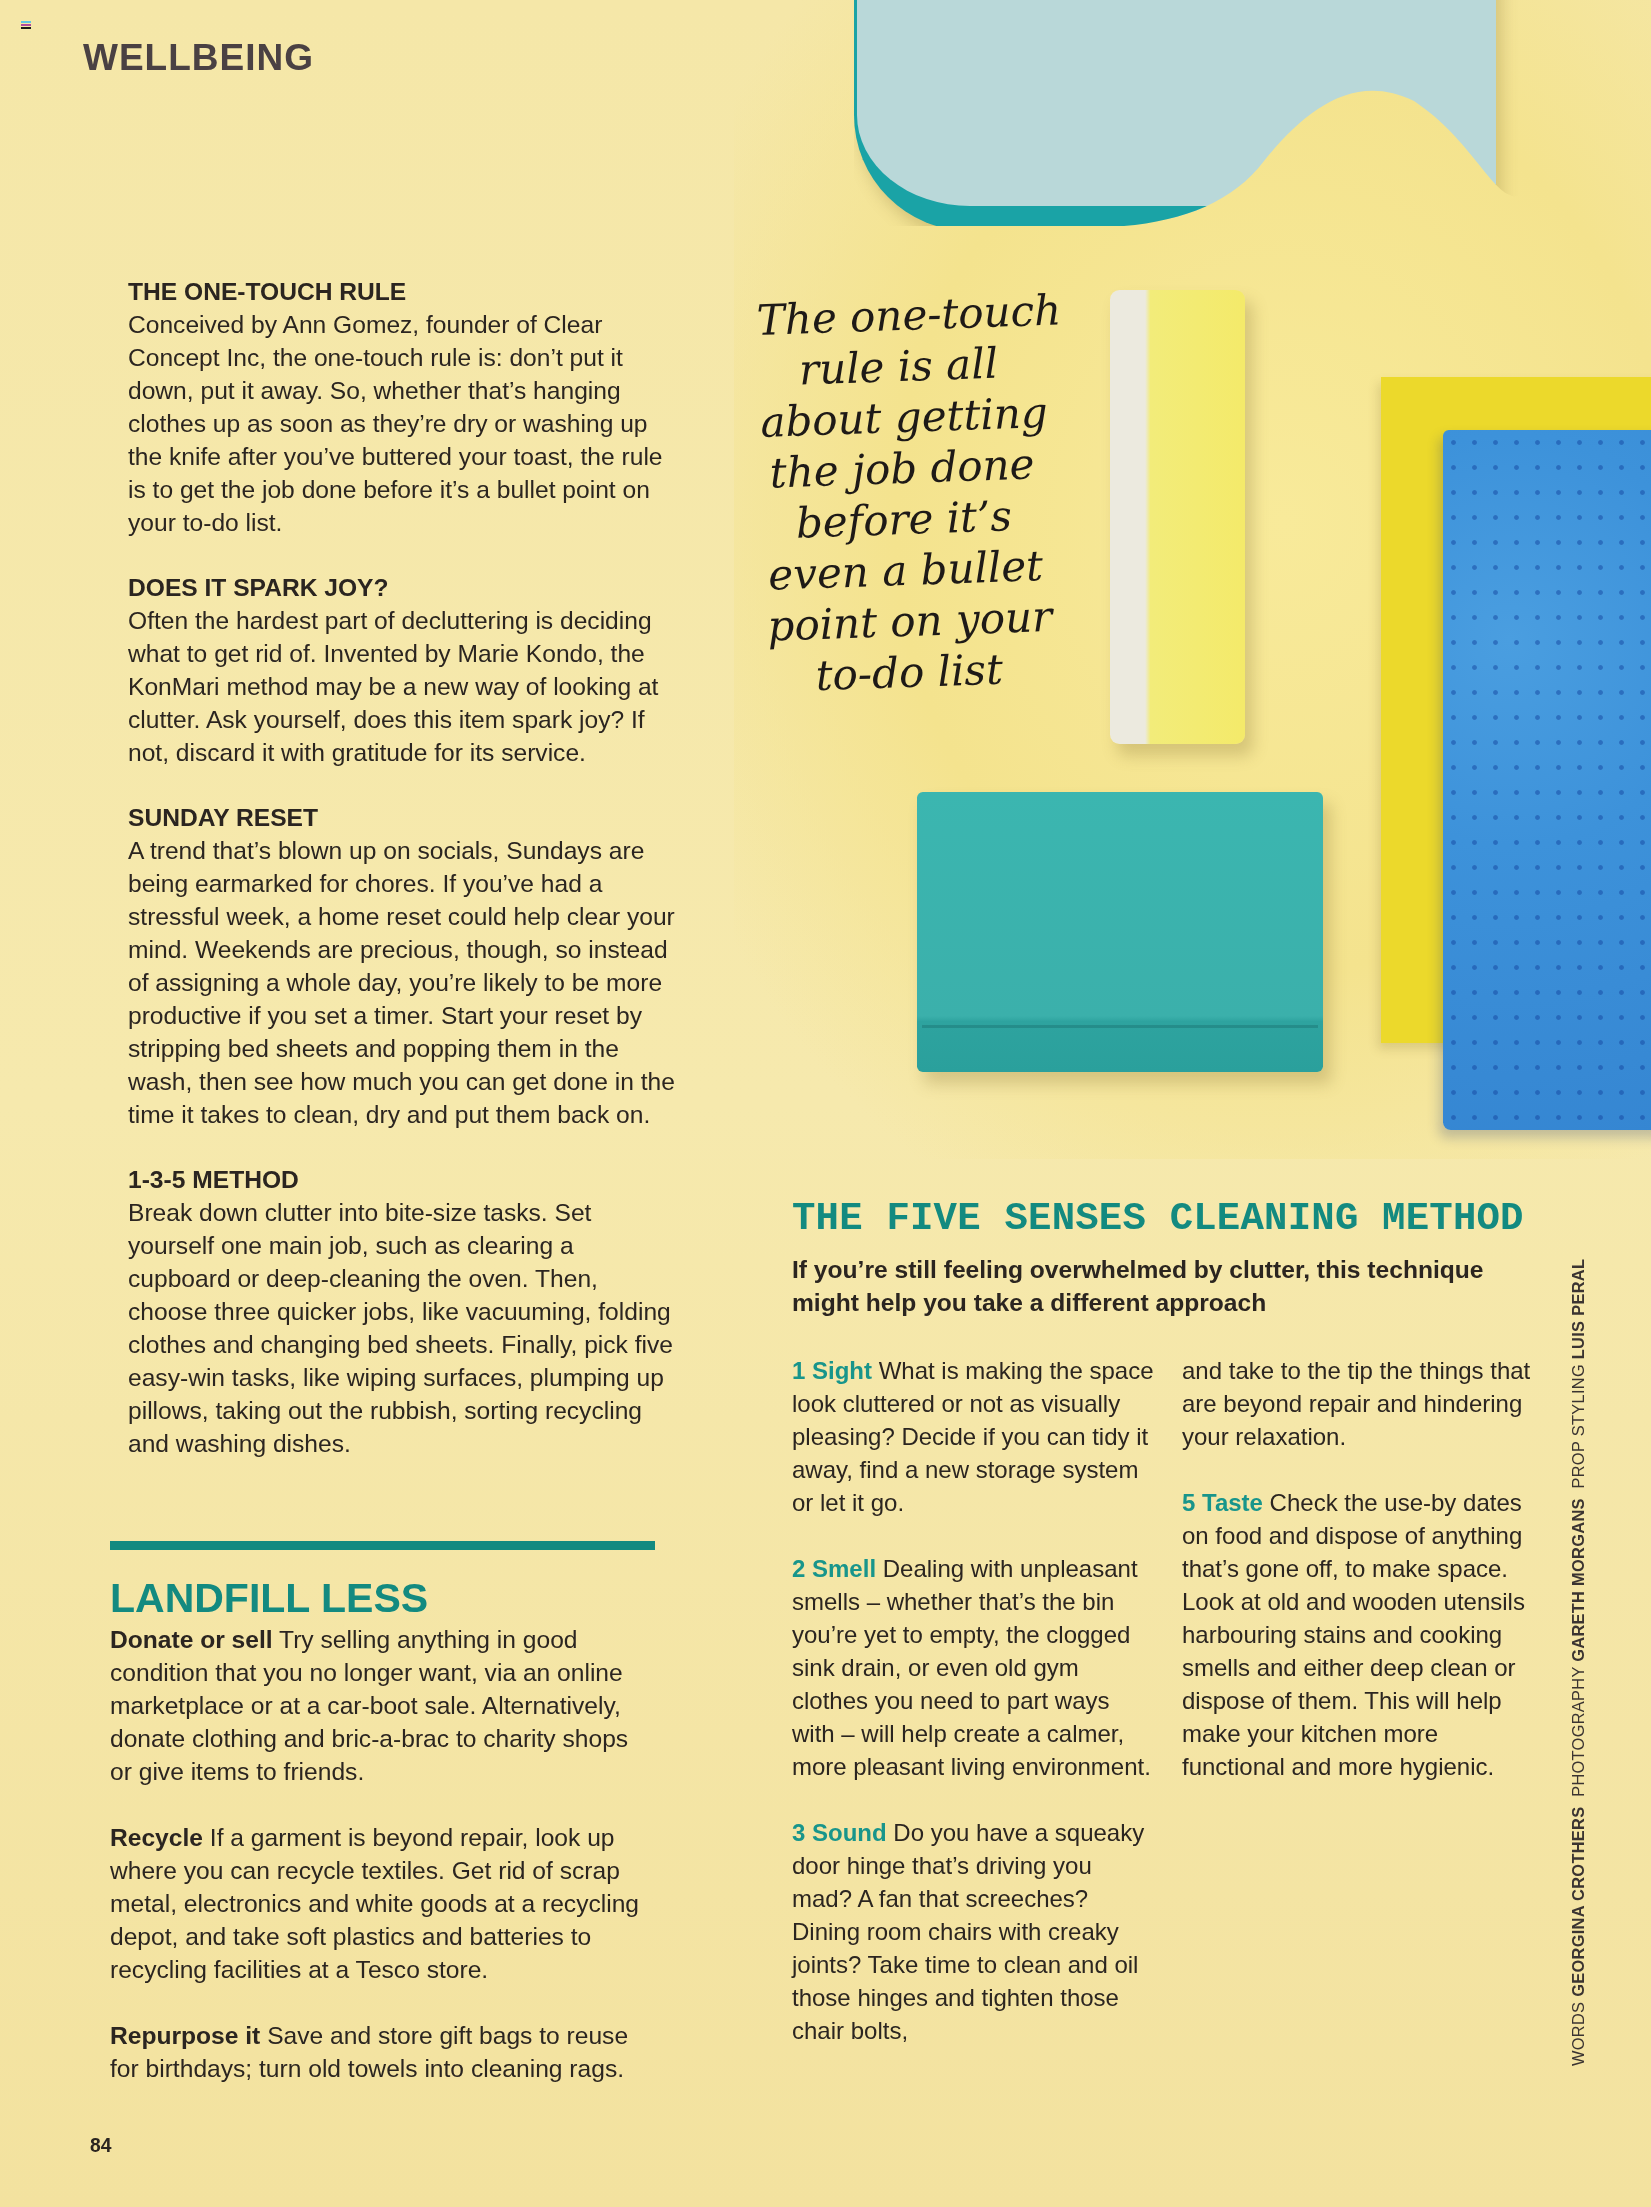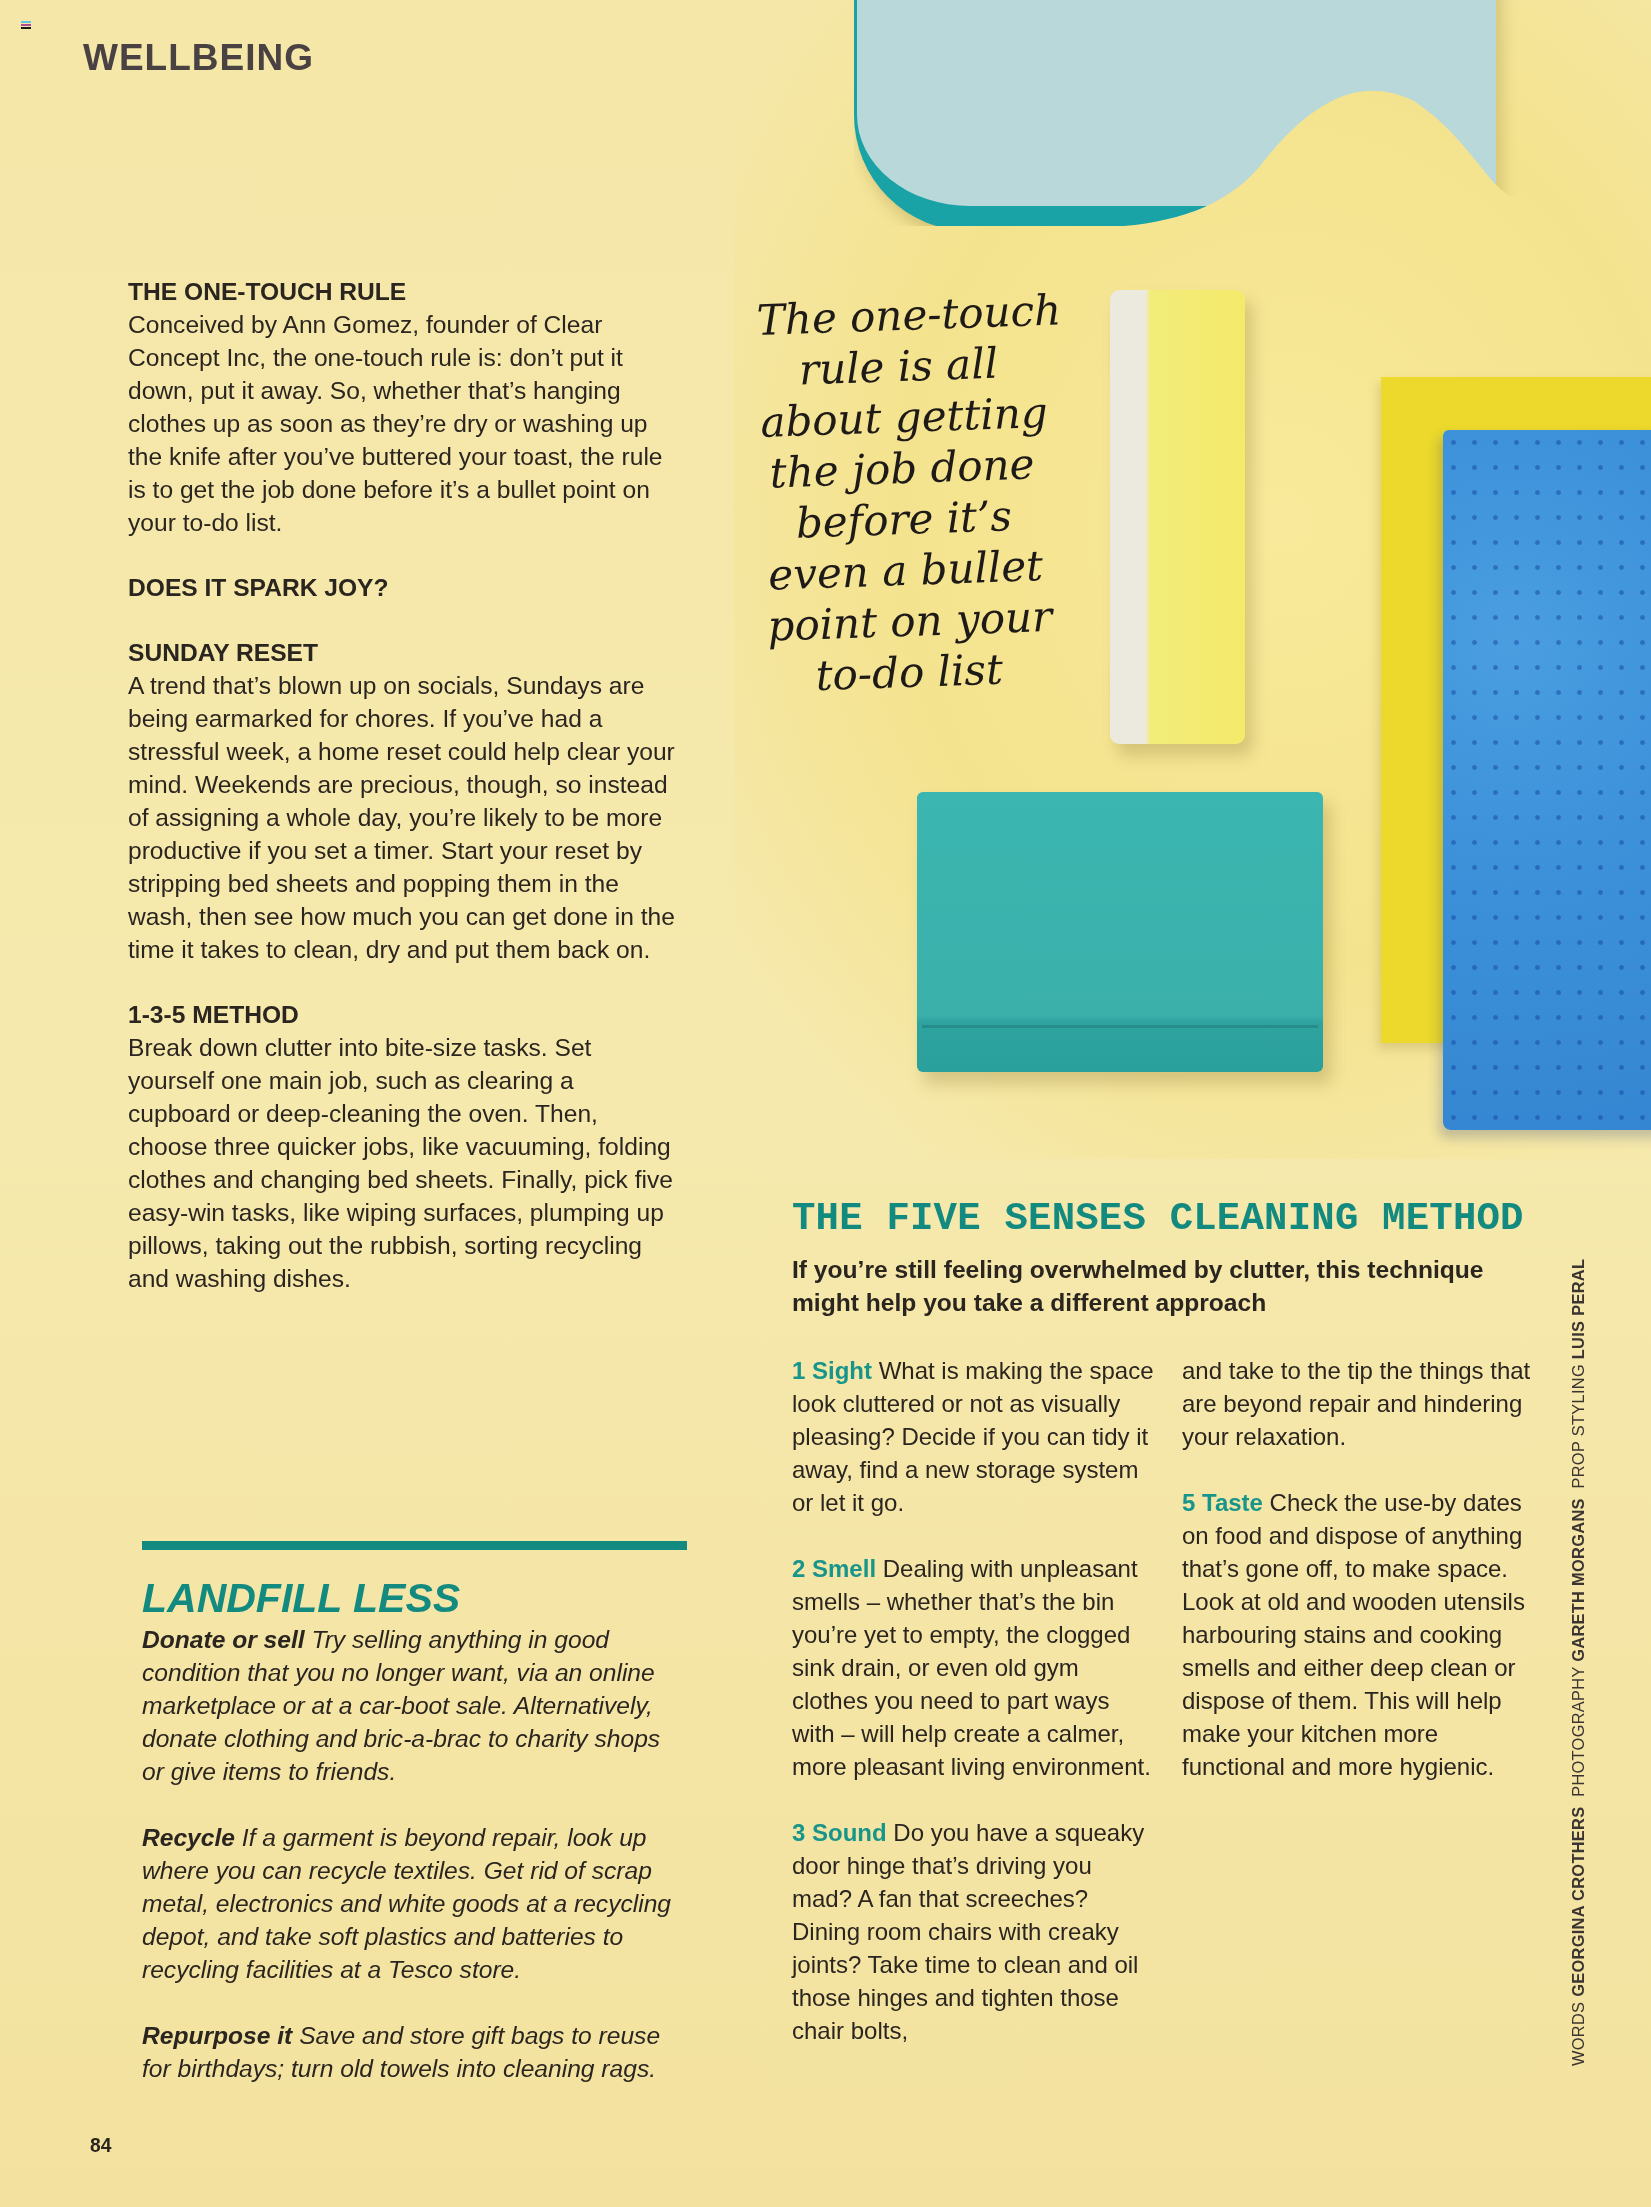--- a/index.html
+++ b/index.html
@@ -23,21 +23,21 @@
 
   
   .left-col { position: absolute; left: 128px; top: 243px; width: 550px; }
   .block { margin-bottom: 32px; margin-top: 32px; }
   .block h3 {
     font-size: 24.6px; font-weight: 700; line-height: 33px; color: #2b2520;
   }
   .block p {
     font-size: 24.6px; line-height: 33px; color: #2b2520;
   }
-  .landfill { position: absolute; left: 142px; top: 1541px; width: 545px; font-style: italic; }
+  .landfill { position: absolute; left: 110px; top: 1541px; width: 545px; }
   .landfill .rule { height: 8.7px; background: #138a80; margin-bottom: 27px; }
   .landfill h2 {
     font-size: 41px; font-weight: 700; color: #138a80; line-height: 42px; margin-bottom: 3.9px;
   }
   .landfill .item { font-size: 24.6px; line-height: 33px; margin-bottom: 33px; }
   .landfill .item b { font-weight: 700; }
 
   
   .pull-quote {
     position: absolute; left: 763px; top: 290px; width: 280px;
@@ -146,20 +146,21 @@
   <div>to-do list</div>
 </div>
 
 <div class="left-col">
   <div class="block">
     <h3>THE ONE-TOUCH RULE</h3>
     <p>Conceived by Ann Gomez, founder of Clear Concept Inc, the one-touch rule is: don’t put it down, put it away. So, whether that’s hanging clothes up as soon as they’re dry or washing up the knife after you’ve buttered your toast, the rule is to get the job done before it’s a bullet point on your to-do list.</p>
   </div>
   <div class="block">
     <h3>DOES IT SPARK JOY?</h3>
+    <p>Often the hardest part of decluttering is deciding what to get rid of. Invented by Marie Kondo, the KonMari method may be a new way of looking at clutter. Ask yourself, does this item spark joy? If not, discard it with gratitude for its service.</p>
   </div>
   <div class="block">
     <h3>SUNDAY RESET</h3>
     <p>A trend that’s blown up on socials, Sundays are being earmarked for chores. If you’ve had a stressful week, a home reset could help clear your mind. Weekends are precious, though, so instead of assigning a whole day, you’re likely to be more productive if you set a timer. Start your reset by stripping bed sheets and popping them in the wash, then see how much you can get done in the time it takes to clean, dry and put them back on.</p>
   </div>
   <div class="block">
     <h3>1-3-5 METHOD</h3>
     <p>Break down clutter into bite-size tasks. Set yourself one main job, such as clearing a cupboard or deep-cleaning the oven. Then, choose three quicker jobs, like vacuuming, folding clothes and changing bed sheets. Finally, pick five easy-win tasks, like wiping surfaces, plumping up pillows, taking out the rubbish, sorting recycling and washing dishes.</p>
   </div>
 </div>

